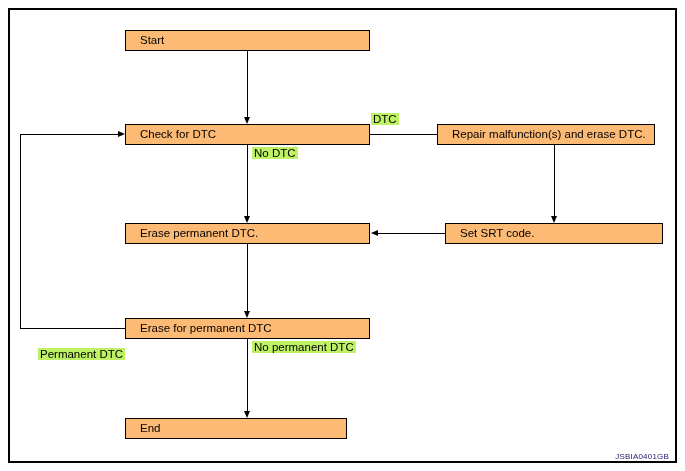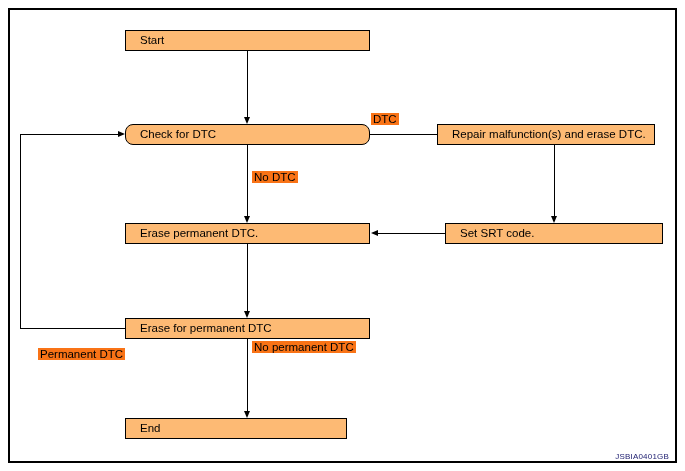--- a/index.html
+++ b/index.html
@@ -75,21 +75,21 @@
     border-bottom: 3.5px solid transparent;
     border-right: 7px solid #000000;
   }
   
   .edge-label {
     position: absolute;
     font-size: 11.5px;
     color: #000000;
     white-space: nowrap;
     z-index: 5;
-    background: #f97316;
+    background: #bef264;
     padding: 0 2px;
   }
   
   #figure-id {
     position: absolute;
     right: 16px;
     bottom: 10px;
     font-size: 8px;
     letter-spacing: 0.2px;
     color: #1b1b6e;
@@ -99,42 +99,42 @@
 </style>
 </head>
 <body>
 
 <div id="figure">
 
   <div id="outer-frame"></div>
 
   <div class="node" style="left:125px; top:30px; width:245px;">Start</div>
 
-  <div class="node" style="left:125px; top:124px; width:245px;border-radius:8px;">Check for DTC</div>
+  <div class="node" style="left:125px; top:124px; width:245px;">Check for DTC</div>
 
   <div class="node" style="left:437px; top:124px; width:218px;">Repair malfunction(s) and erase DTC.</div>
 
   <div class="node" style="left:125px; top:223px; width:245px;">Erase permanent DTC.</div>
 
   <div class="node" style="left:445px; top:223px; width:218px;">Set SRT code.</div>
 
   <div class="node" style="left:125px; top:318px; width:245px;">Erase for permanent DTC</div>
 
   <div class="node" style="left:125px; top:418px; width:222px;">End</div>
 
   <div class="vline" style="left:247px; top:51px; height:66px;"></div>
   <div class="arrow arrow-down" style="left:243.5px; top:117px;"></div>
 
   <div class="hline" style="left:370px; top:134px; width:68px;"></div>
   <div class="arrow arrow-right" style="left:438px; top:130.5px;"></div>
   <div class="edge-label" style="left:371px; top:113px;">DTC</div>
 
   <div class="vline" style="left:247px; top:145px; height:71px;"></div>
   <div class="arrow arrow-down" style="left:243.5px; top:216px;"></div>
-  <div class="edge-label" style="left:252px; top:147px;margin-top:24px;">No DTC</div>
+  <div class="edge-label" style="left:252px; top:147px;">No DTC</div>
 
   <div class="vline" style="left:554px; top:145px; height:71px;"></div>
   <div class="arrow arrow-down" style="left:550.5px; top:216px;"></div>
 
   <div class="hline" style="left:378px; top:233px; width:67px;"></div>
   <div class="arrow arrow-left" style="left:371px; top:229.5px;"></div>
 
   <div class="vline" style="left:247px; top:244px; height:67px;"></div>
   <div class="arrow arrow-down" style="left:243.5px; top:311px;"></div>
 

